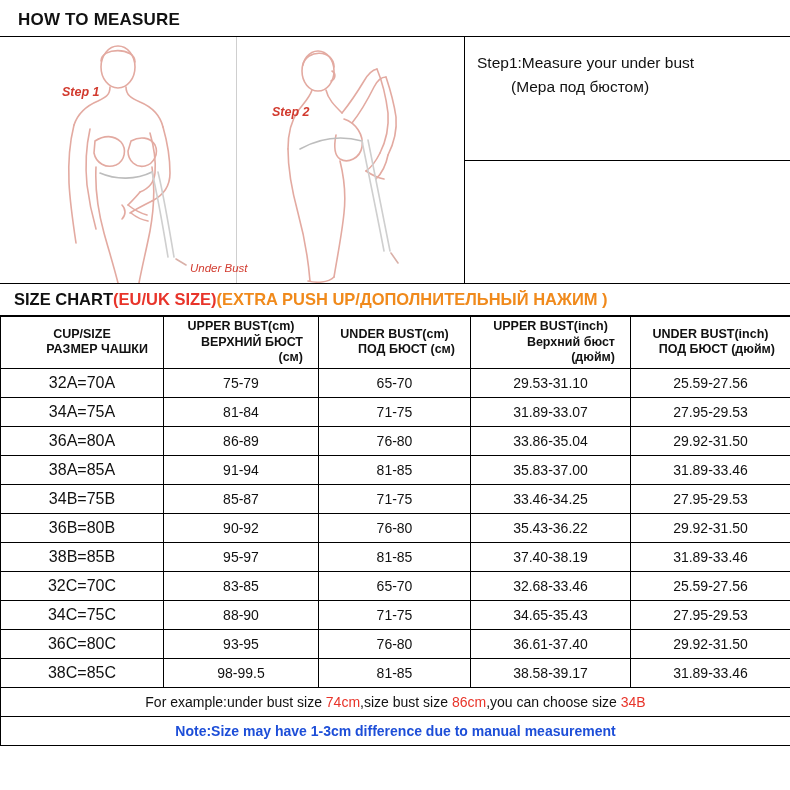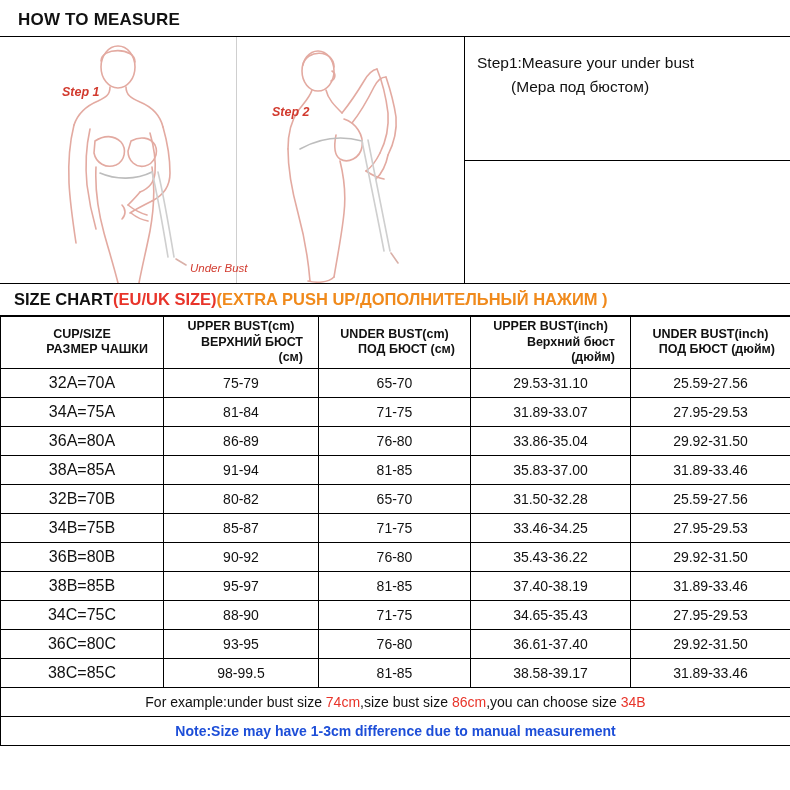--- a/index.html
+++ b/index.html
@@ -291,27 +291,20 @@
         <td>29.92-31.50</td>
       </tr>
       <tr>
         <td class="first-col">38A=85A</td>
         <td>91-94</td>
         <td>81-85</td>
         <td>35.83-37.00</td>
         <td>31.89-33.46</td>
       </tr>
       <tr>
-        <td class="first-col">32B=70B</td>
-        <td>80-82</td>
-        <td>65-70</td>
-        <td>31.50-32.28</td>
-        <td>25.59-27.56</td>
-      </tr>
-      <tr>
         <td class="first-col">34B=75B</td>
         <td>85-87</td>
         <td>71-75</td>
         <td>33.46-34.25</td>
         <td>27.95-29.53</td>
       </tr>
       <tr>
         <td class="first-col">36B=80B</td>
         <td>90-92</td>
         <td>76-80</td>
@@ -319,20 +312,27 @@
         <td>29.92-31.50</td>
       </tr>
       <tr>
         <td class="first-col">38B=85B</td>
         <td>95-97</td>
         <td>81-85</td>
         <td>37.40-38.19</td>
         <td>31.89-33.46</td>
       </tr>
       <tr>
+        <td class="first-col">32C=70C</td>
+        <td>83-85</td>
+        <td>65-70</td>
+        <td>32.68-33.46</td>
+        <td>25.59-27.56</td>
+      </tr>
+      <tr>
         <td class="first-col">34C=75C</td>
         <td>88-90</td>
         <td>71-75</td>
         <td>34.65-35.43</td>
         <td>27.95-29.53</td>
       </tr>
       <tr>
         <td class="first-col">36C=80C</td>
         <td>93-95</td>
         <td>76-80</td>

